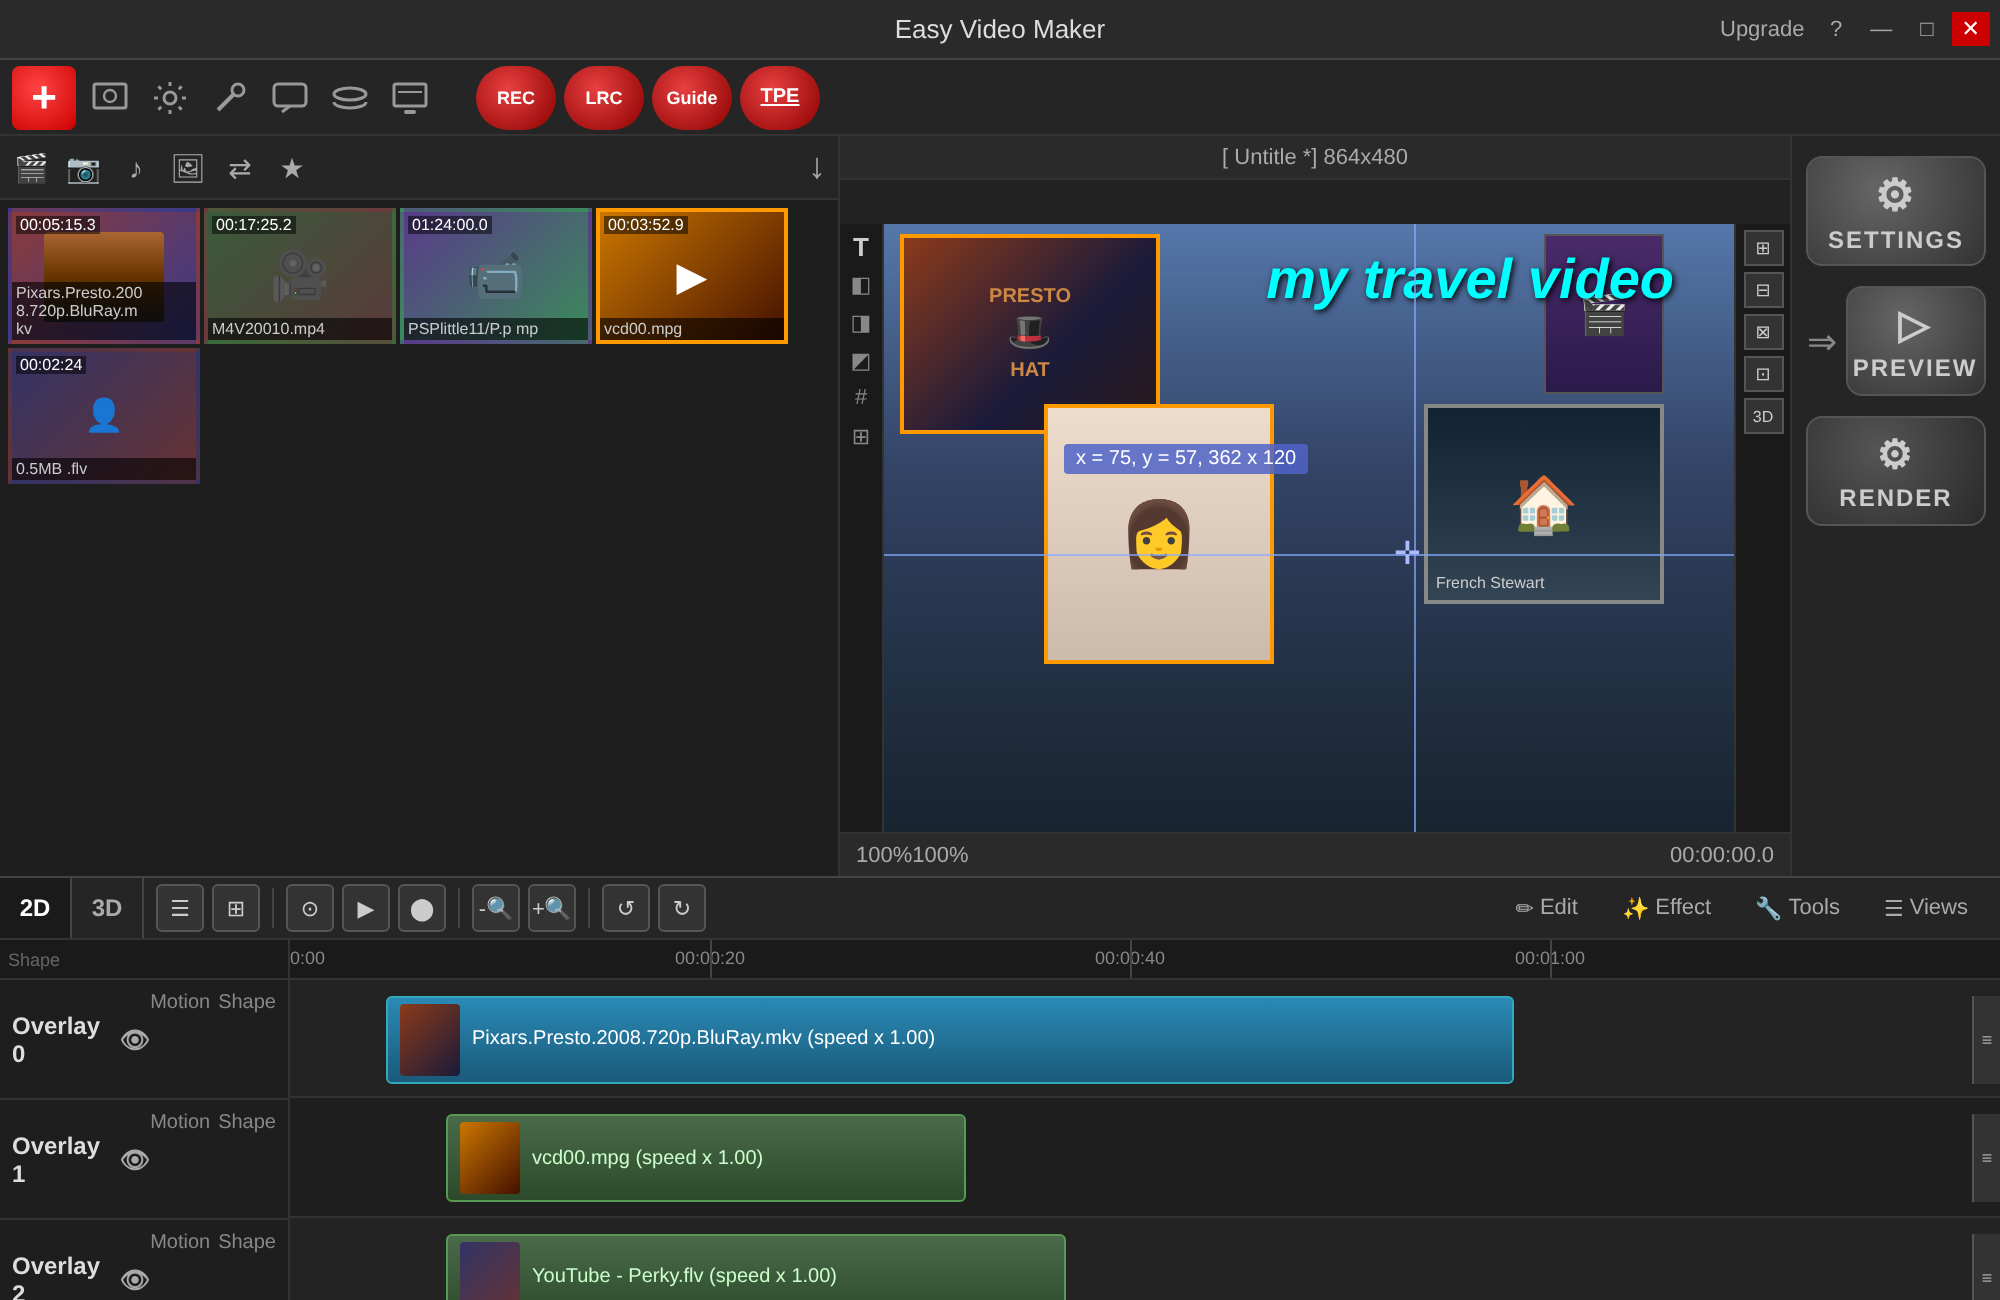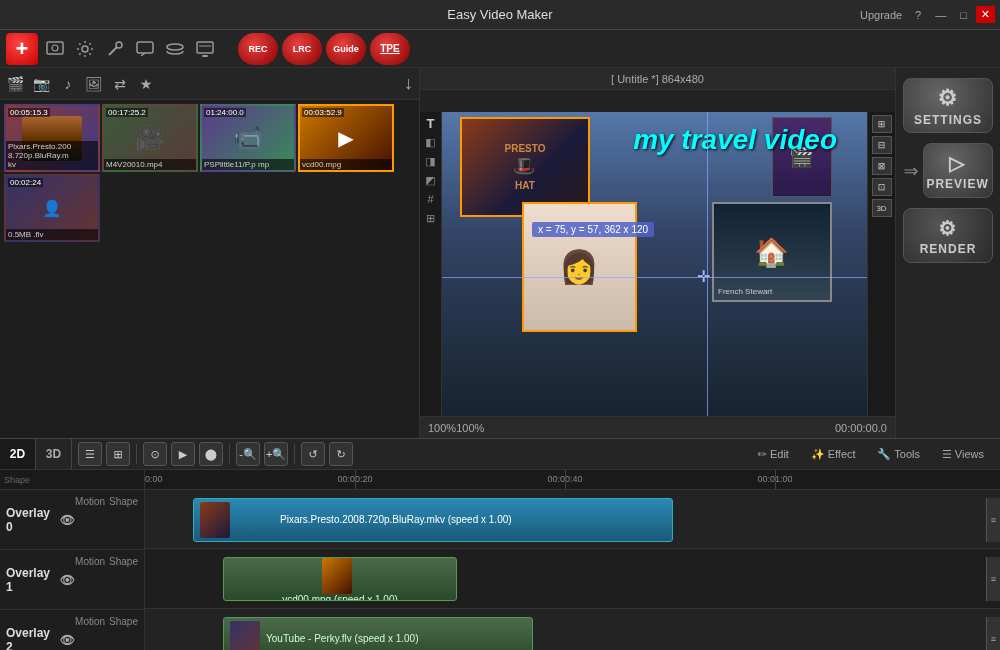--- a/index.html
+++ b/index.html
@@ -71,22 +71,22 @@
     .eye-icon { font-size: 12px; color: #aaa; cursor: pointer; }
     .tl-timebar { height: 20px; background: #1a1a1a; border-bottom: 1px solid #333; display: flex; align-items: center; padding: 0 4px; }
     .tl-timebar span { font-size: 9px; color: #888; }
 
     #timeline-right { flex: 1; overflow-x: hidden; display: flex; flex-direction: column; }
     .tl-ruler { height: 20px; background: #1e1e1e; border-bottom: 1px solid #333; position: relative; }
     .ruler-label { position: absolute; top: 4px; font-size: 9px; color: #888; transform: translateX(-50%); }
 
     .tl-track-content { height: 60px; border-bottom: 1px solid #333; position: relative; background: #1e1e1e; }
     .tl-clip { position: absolute; top: 8px; height: 44px; border-radius: 3px; display: flex; align-items: center; padding: 0 6px; font-size: 10px; cursor: pointer; overflow: hidden; white-space: nowrap; }
-    .tl-clip-0 { background: linear-gradient(180deg, #2a8ab5 0%, #1a5a7a 100%); border: 1px solid #3ab; left: 48px; width: 480px; color: #fff; gap: 44px; }
-    .tl-clip-1 { background: linear-gradient(180deg, #4a6a4a 0%, #2a4a2a 100%); border: 1px solid #595; left: 78px; width: 234px; color: #cfc; flex-direction: column; }
+    .tl-clip-0 { background: linear-gradient(180deg, #2a8ab5 0%, #1a5a7a 100%); border: 1px solid #3ab; left: 48px; width: 564px; color: #fff; }
+    .tl-clip-1 { background: linear-gradient(180deg, #4a6a4a 0%, #2a4a2a 100%); border: 1px solid #595; left: 78px; width: 260px; color: #cfc; }
     .tl-clip-2 { background: linear-gradient(180deg, #4a6a4a 0%, #2a4a2a 100%); border: 1px solid #595; left: 78px; width: 310px; color: #cfc; }
     .tl-clip-thumb { width: 30px; height: 36px; background: #555; margin-right: 6px; flex-shrink: 0; border-radius: 2px; overflow: hidden; }
     .tl-track-settings { position: absolute; right: 0; top: 8px; width: 14px; height: 44px; background: #333; border-left: 1px solid #555; display: flex; align-items: center; justify-content: center; cursor: pointer; }
 
     
     #right-panel { width: 105px; background: #252525; border-left: 1px solid #333; display: flex; flex-direction: column; align-items: center; padding: 10px 6px; gap: 10px; }
     .side-btn { width: 90px; height: 55px; border-radius: 8px; display: flex; flex-direction: column; align-items: center; justify-content: center; cursor: pointer; font-size: 12px; font-weight: bold; color: #ccc; text-transform: uppercase; letter-spacing: 1px; }
     .settings-btn { background: radial-gradient(circle at 40% 30%, #666, #333); border: 1px solid #555; position: relative; }
     .preview-btn { background: radial-gradient(circle at 40% 30%, #666, #333); border: 1px solid #555; }
     .render-btn { background: radial-gradient(circle at 40% 30%, #555, #2a2a2a); border: 1px solid #555; }
@@ -216,21 +216,21 @@
       <span>[ Untitle *]  864x480</span>
     </div>
     <div id="preview-canvas" style="position:relative;flex:1;height:320px;overflow:hidden;background:#222;">
 
       <div style="position:absolute;inset:22px 28px 0 22px;overflow:hidden;background:#333;">
 
         <div style="position:absolute;inset:0;background:linear-gradient(180deg,#5577aa 0%,#334466 40%,#223344 100%);"></div>
 
         <div style="position:absolute;bottom:0;left:0;right:0;height:60%;background:linear-gradient(180deg,transparent,rgba(0,0,0,0.3));"></div>
 
-        <div style="position:absolute;top:5px;left:18px;width:130px;height:100px;border:2px solid #f90;overflow:hidden;background:#d946ef;">
+        <div style="position:absolute;top:5px;left:8px;width:130px;height:100px;border:2px solid #f90;overflow:hidden;background:#d946ef;">
           <div style="width:100%;height:100%;background:linear-gradient(135deg,#8b3a1a 0%,#1a1a3a 60%,#2a1a1a 100%);display:flex;align-items:center;justify-content:center;">
             <div style="text-align:center;color:#cc8844;font-size:10px;font-weight:bold;line-height:1.3;">PRESTO<br><span style="font-size:18px;">🎩</span><br>HAT</div>
           </div>
         </div>
 
         <div style="position:absolute;top:90px;left:80px;width:115px;height:130px;border:2px solid #f90;overflow:hidden;background:#ddd;">
           <div style="width:100%;height:100%;background:linear-gradient(180deg,#eeddcc 0%,#ccbbaa 100%);display:flex;align-items:center;justify-content:center;">
             <div style="font-size:32px;">👩</div>
           </div>
         </div>

